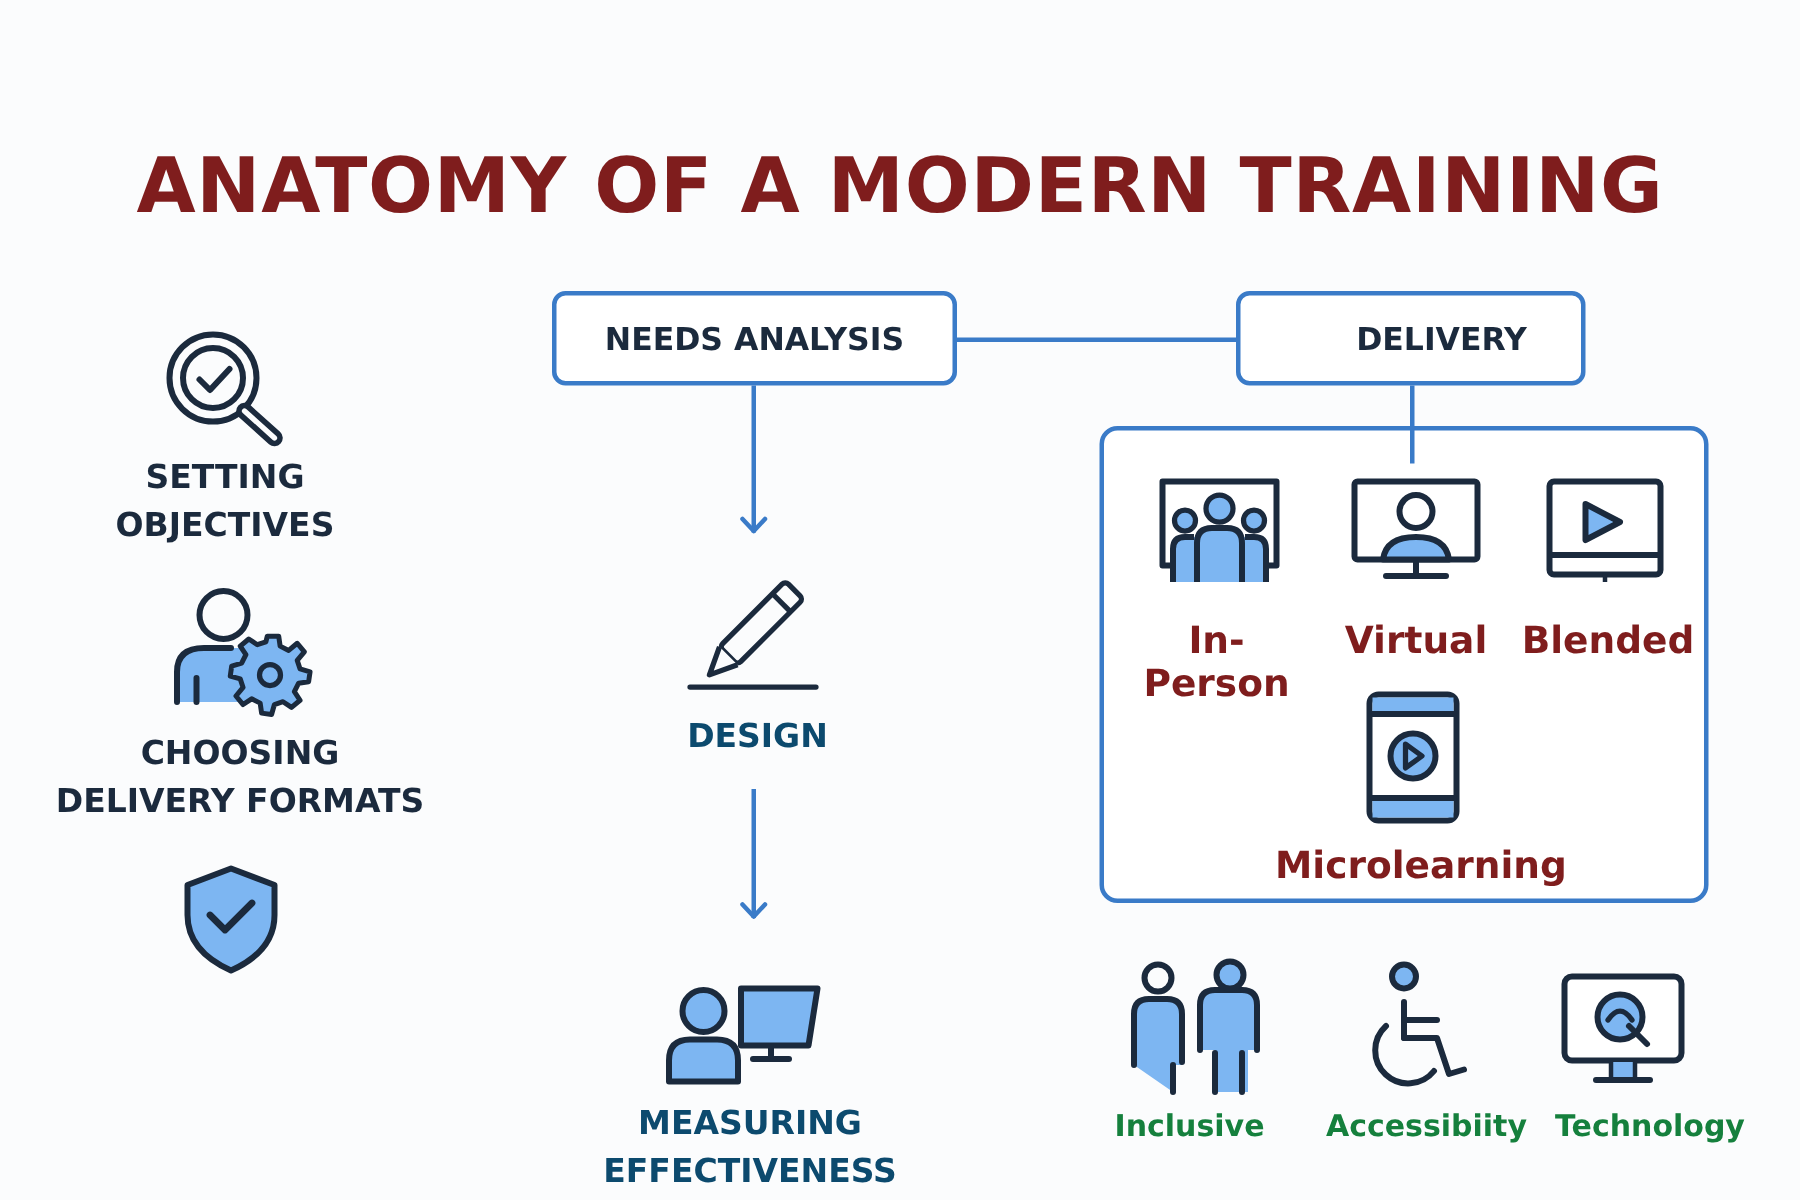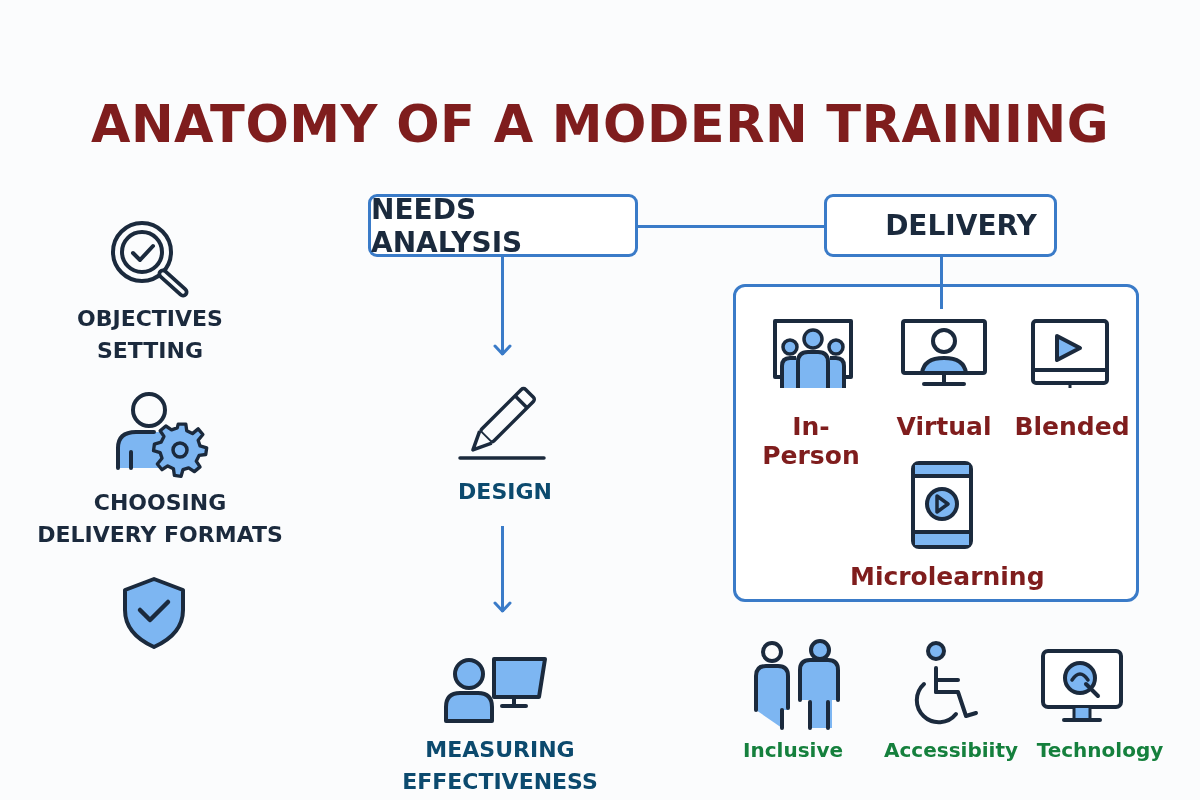--- a/index.html
+++ b/index.html
@@ -28,21 +28,21 @@
     font-weight: bold; font-size: 22px; line-height: 32px;
     color: #1b2a3d;
   }
   .box {
     position: absolute;
     border: 3px solid #3a7bc8;
     border-radius: 9px;
     background: #ffffff;
     display: flex; align-items: center; justify-content: center;
     font-family: "DejaVu Sans", sans-serif;
-    font-weight: bold; font-size: 28px; color: #1b2a3d;
+    font-weight: bold; font-size: 21px; color: #1b2a3d;
   }
   .container {
     position: absolute;
     border: 3px solid #3a7bc8;
     border-radius: 12px;
     background: #ffffff;
   }
   .hline { position: absolute; height: 3px; background: #3a7bc8; }
   .vline { position: absolute; width: 3px; background: #3a7bc8; }
   .node-label {
@@ -73,22 +73,22 @@
 </div>
 
 <svg style="left:104px; top:216px;" width="90" height="80" viewBox="0 0 90 80">
   <circle cx="38" cy="36" r="29" fill="none" stroke="#1b2a3d" stroke-width="4"></circle>
   <circle cx="38" cy="36" r="20" fill="none" stroke="#1b2a3d" stroke-width="4"></circle>
   <polyline points="29,37 36,44 49,30" fill="none" stroke="#1b2a3d" stroke-width="4" stroke-linecap="round" stroke-linejoin="round"></polyline>
   <line x1="59" y1="58" x2="79" y2="76" stroke="#1b2a3d" stroke-width="11" stroke-linecap="round"></line>
   <line x1="59" y1="58" x2="79" y2="76" stroke="#fbfcfd" stroke-width="3.5" stroke-linecap="round"></line>
 </svg>
 <div class="left-label" style="left:30px; top:303px; width:240px;">
+  <div>SETTING</div>
   <div>OBJECTIVES</div>
-  <div>SETTING</div>
 </div>
 
 <svg style="left:114px; top:390px;" width="100" height="85" viewBox="0 0 100 85">
   <path d="M4 78 V58 Q4 42 22 42 H46 Q62 42 64 56 L64 78 Z" fill="#7db6f2"></path>
   <path d="M4 78 V58 Q4 42 22 42 H40" fill="none" stroke="#1b2a3d" stroke-width="4" stroke-linecap="round"></path>
   <line x1="17" y1="62" x2="17" y2="78" stroke="#1b2a3d" stroke-width="4" stroke-linecap="round"></line>
   <circle cx="35" cy="20" r="16" fill="#fbfcfd" stroke="#1b2a3d" stroke-width="4"></circle>
   <g transform="translate(66,60)">
     <path d="M-4,-22 L4,-22 L5,-15 L11,-12 L17,-17 L22,-11 L17,-5 L19,1 L26,3 L25,10 L18,11 L15,17 L19,23 L13,28 L7,24 L1,26 L-1,33 L-8,32 L-9,25 L-15,22 L-21,26 L-26,20 L-21,14 L-23,8 L-30,6 L-29,-1 L-22,-3 L-19,-9 L-23,-15 L-17,-20 L-11,-16 L-5,-18 Z" transform="translate(2,-5) scale(0.95)" fill="#7db6f2" stroke="#1b2a3d" stroke-width="3.5" stroke-linejoin="round"></path>
     <circle cx="0" cy="0" r="7" fill="#7db6f2" stroke="#1b2a3d" stroke-width="3.5"></circle>

